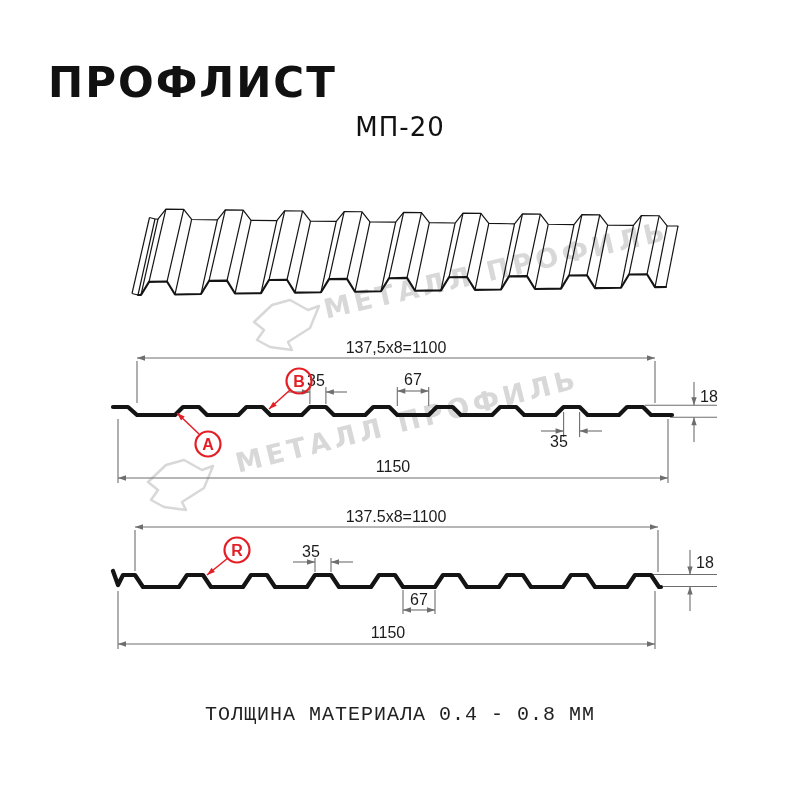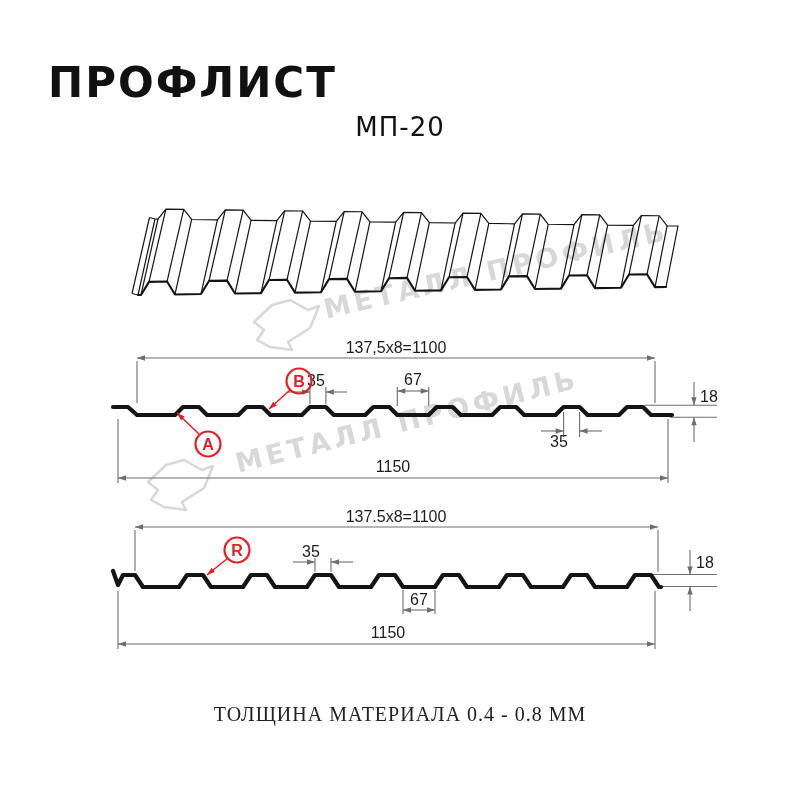--- a/index.html
+++ b/index.html
@@ -13,21 +13,21 @@
     font-family:"DejaVu Sans",sans-serif;font-weight:bold;
     font-size:42px;letter-spacing:2px;color:#111111;padding-left:48px;
   }
   .subtitle{
     left:0;top:112px;width:800px;text-align:center;
     font-family:"DejaVu Sans",sans-serif;font-size:26px;
     letter-spacing:1px;color:#111111;
   }
   .footer{
     left:0;top:703px;width:800px;text-align:center;
-    font-family:Liberation Serif, serif;font-size:20px;
+    font-family:Liberation Mono, monospace;font-size:20px;
     letter-spacing:1px;color:#222222;
   }
   .wm-text{
     font-family:"DejaVu Sans",sans-serif;font-weight:bold;
     font-size:27px;letter-spacing:4px;color:#d8d8d8;
     transform-origin:left center;white-space:nowrap;z-index:1;
   }
   .wm1t{left:324px;top:294px;transform:rotate(-13deg);}
   .wm2t{left:236px;top:448px;transform:rotate(-14deg);}
   .wm-logo{z-index:1;}

